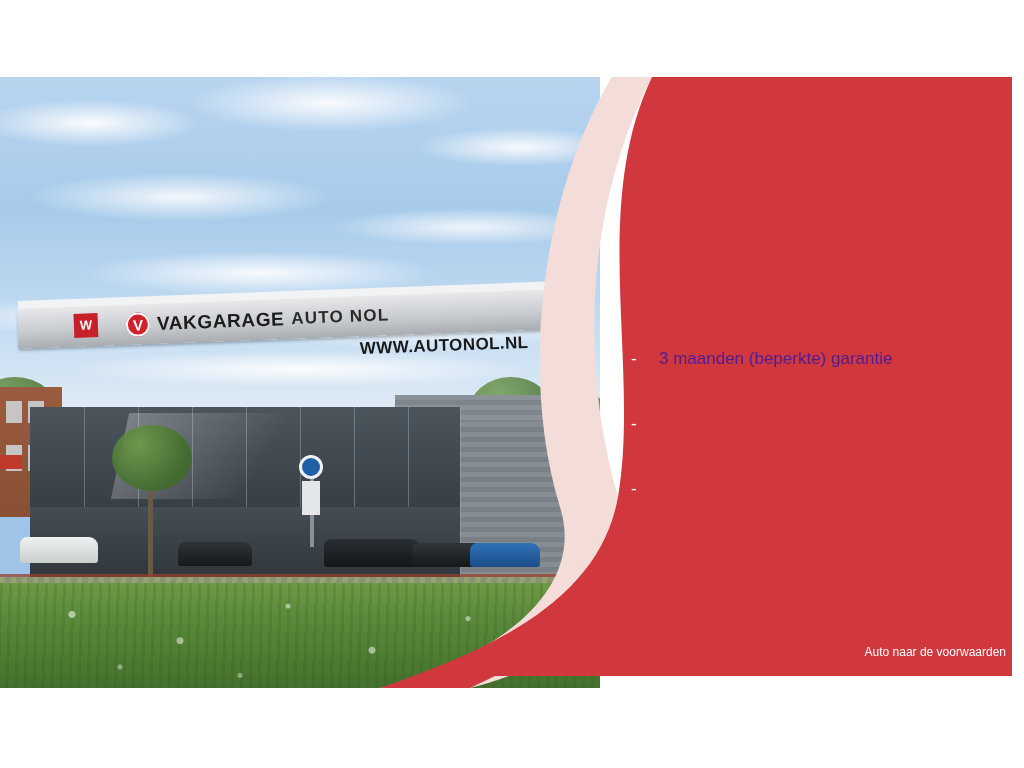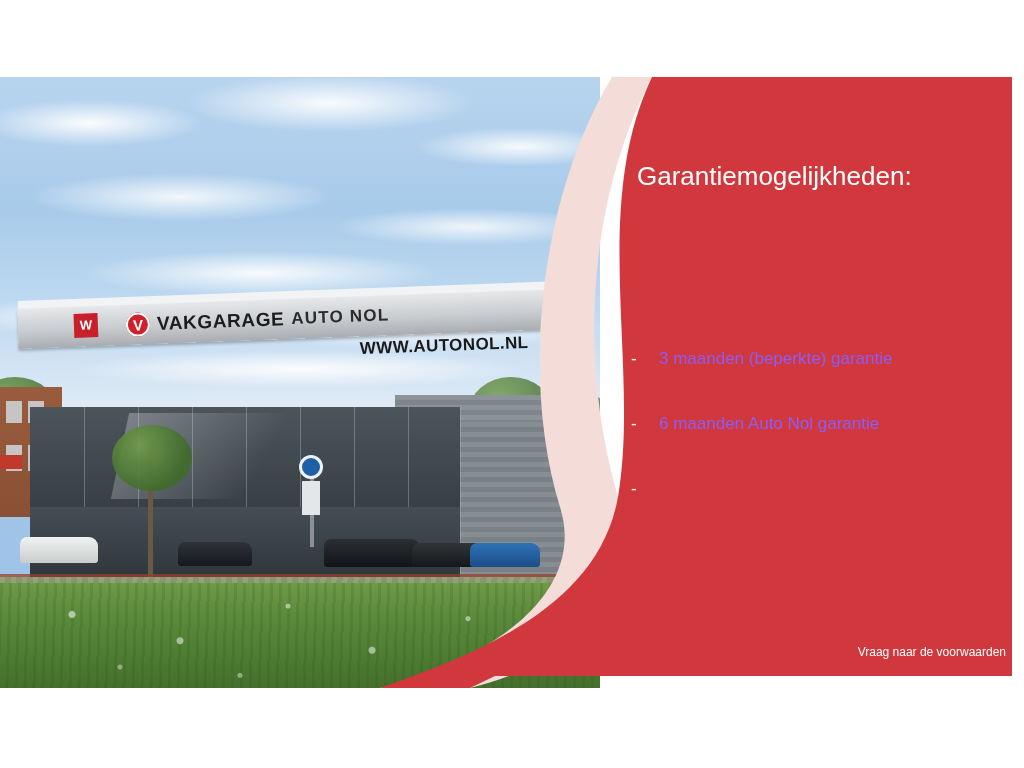--- a/index.html
+++ b/index.html
@@ -164,21 +164,21 @@
 
   
   .rightcol{position:absolute;left:600px;top:0;width:424px;height:611px;}
   .panel-title{
     position:absolute;left:37px;top:84px;
     font-size:26px;color:#ffffff;font-weight:400;white-space:nowrap;
   }
   .bullets{position:absolute;left:31px;top:272px;width:380px;}
   .bullet{display:flex;align-items:baseline;margin-bottom:45px;}
   .bullet .dash{color:#ffffff;font-size:17px;width:28px;flex:0 0 28px;}
-  .bullet .btext{color:#8b5cf6;font-size:17px;white-space:nowrap;}
+  .bullet .btext{color:#4c1d95;font-size:17px;white-space:nowrap;}
   .footnote{
     position:absolute;right:18px;top:568px;
     font-size:12px;color:#ffffff;white-space:nowrap;
   }
 </style>
 </head>
 <body>
 
 <div class="slide">
 
@@ -249,32 +249,30 @@
 
     <path d="M 612 0 C 540 120, 520 300, 560 430 C 590 525, 470 590, 380 611
              L 470 611 C 575 585, 640 520, 618 420 C 580 290, 585 130, 652 0 Z" fill="#f4ddd8"></path>
 
     <path d="M 652 0 L 1012 0 L 1012 599 L 495 599 L 470 611 L 380 611
              C 500 570, 600 520, 618 420 C 640 290, 590 130, 652 0 Z" fill="#d1383e"></path>
   </svg>
 
   <div class="rightcol">
 
-    <div class="panel-title">Garantiemogelijkheden:</div>
 
     <div class="bullets">
       <div class="bullet">
         <span class="dash">-</span>
         <span class="btext">3 maanden (beperkte) garantie</span>
       </div>
       <div class="bullet">
         <span class="dash">-</span>
-        <span class="btext">6 maanden Auto Nol garantie</span>
       </div>
       <div class="bullet">
         <span class="dash">-</span>
       </div>
     </div>
 
-    <div class="footnote">Vraag naar de voorwaarden</div>
+    <div class="footnote">Auto naar de voorwaarden</div>
   </div>
 
 </div>
 
 </body></html>

